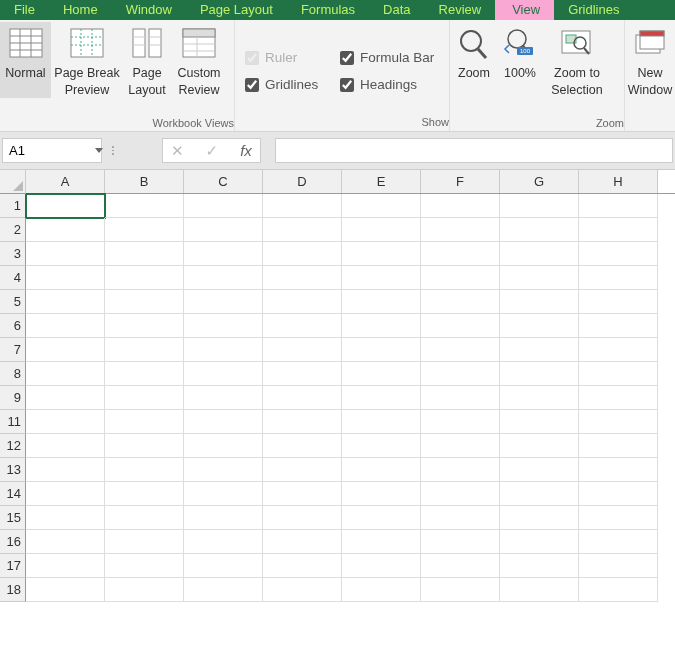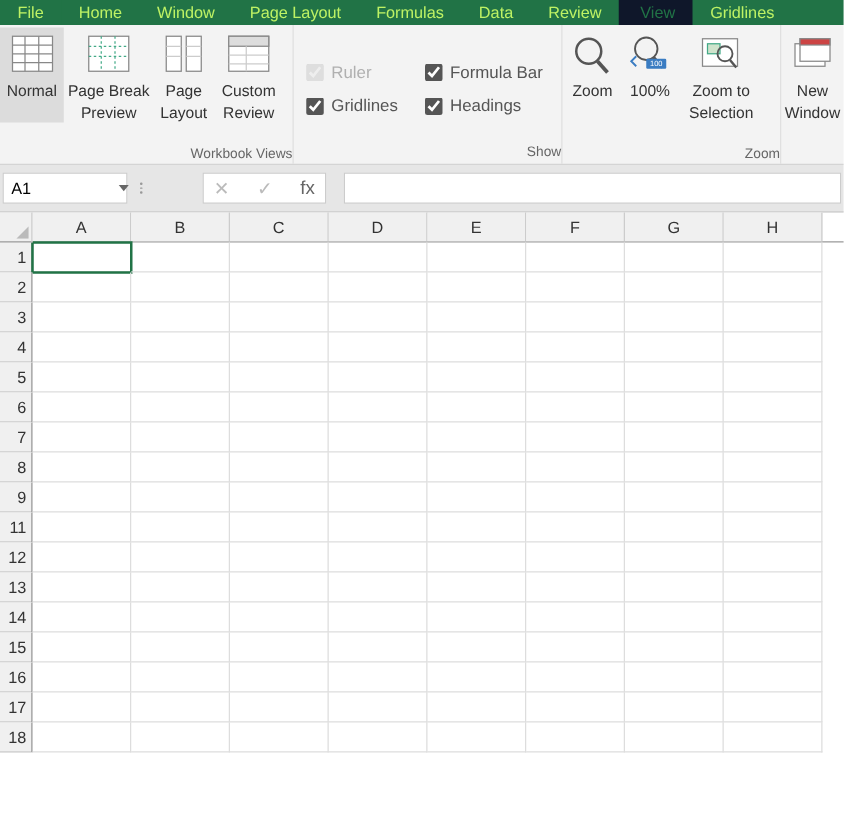--- a/index.html
+++ b/index.html
@@ -2,21 +2,21 @@
 <html><head>
 <meta charset="utf-8">
 <style>
   * { box-sizing: border-box; margin: 0; padding: 0; font-family: "Segoe UI", Arial, sans-serif; }
   body { width: 675px; height: 669px; overflow: hidden; background: #fff; font-size: 13px; color: #333; }
 
   
   .menu-tabs { display: flex; background: #217346; height: 20px; align-items: stretch; overflow: hidden; }
   .menu-tab { padding: 0 14px; color: #bef264; font-size: 13px; display: flex; align-items: center; cursor: pointer; white-space: nowrap; height: 20px; line-height: 20px;}
   .menu-tab.file { background: #217346;}
-  .menu-tab.active { background: #0f172a; color: #217346; padding-left: 17px; }
+  .menu-tab.active { background: #f9a8d4; color: #217346; padding-left: 17px; }
 
   
   .ribbon { background: #f3f3f3; height: 112px; border-bottom: 1px solid #d4d4d4; display: flex; }
   .ribbon-group { display: flex; flex-direction: column; justify-content: space-between; border-right: 1px solid #e0e0e0; padding: 2px 0 0 0; }
   .ribbon-group-body { display: flex; flex: 1; align-items: flex-start; }
   .ribbon-group-label { text-align: right; font-size: 11px; color: #666; padding: 2px 0 3px 0; margin-left: 32px; }
 
   .ribbon-btn { display: flex; flex-direction: column; align-items: center; justify-content: flex-start; padding: 3px 2px 16px 2px; cursor: pointer; }
   .ribbon-btn .lbl { font-size: 12.5px; text-align: center; line-height: 17px; margin-top: 2px; color: #333;}
   .ribbon-btn.selected { background: #dcdcdc; }
@@ -203,21 +203,21 @@
     <div class="dd-arrow"></div>
   </div>
   <div class="dots-btn">
     <div class="d"></div>
       <div class="d"></div>
       <div class="d"></div>
   </div>
   <div class="fb-btns">
     <span class="fb-btn">✕</span>
     <span class="fb-btn">✓</span>
-    <span class="fb-btn" style="color:#666;">fx</span>
+    <span class="fb-btn" style="font-style:italic;color:#666;">fx</span>
   </div>
   <div class="fb-input-wrap">
     <input type="text" value="" style="">
   </div>
 </div>
 
 <div class="grid">
   <div class="corner">
     <svg width="10" height="10">
         <path d="M10 0 L10 10 L0 10 Z" fill="#bbb"></path>

